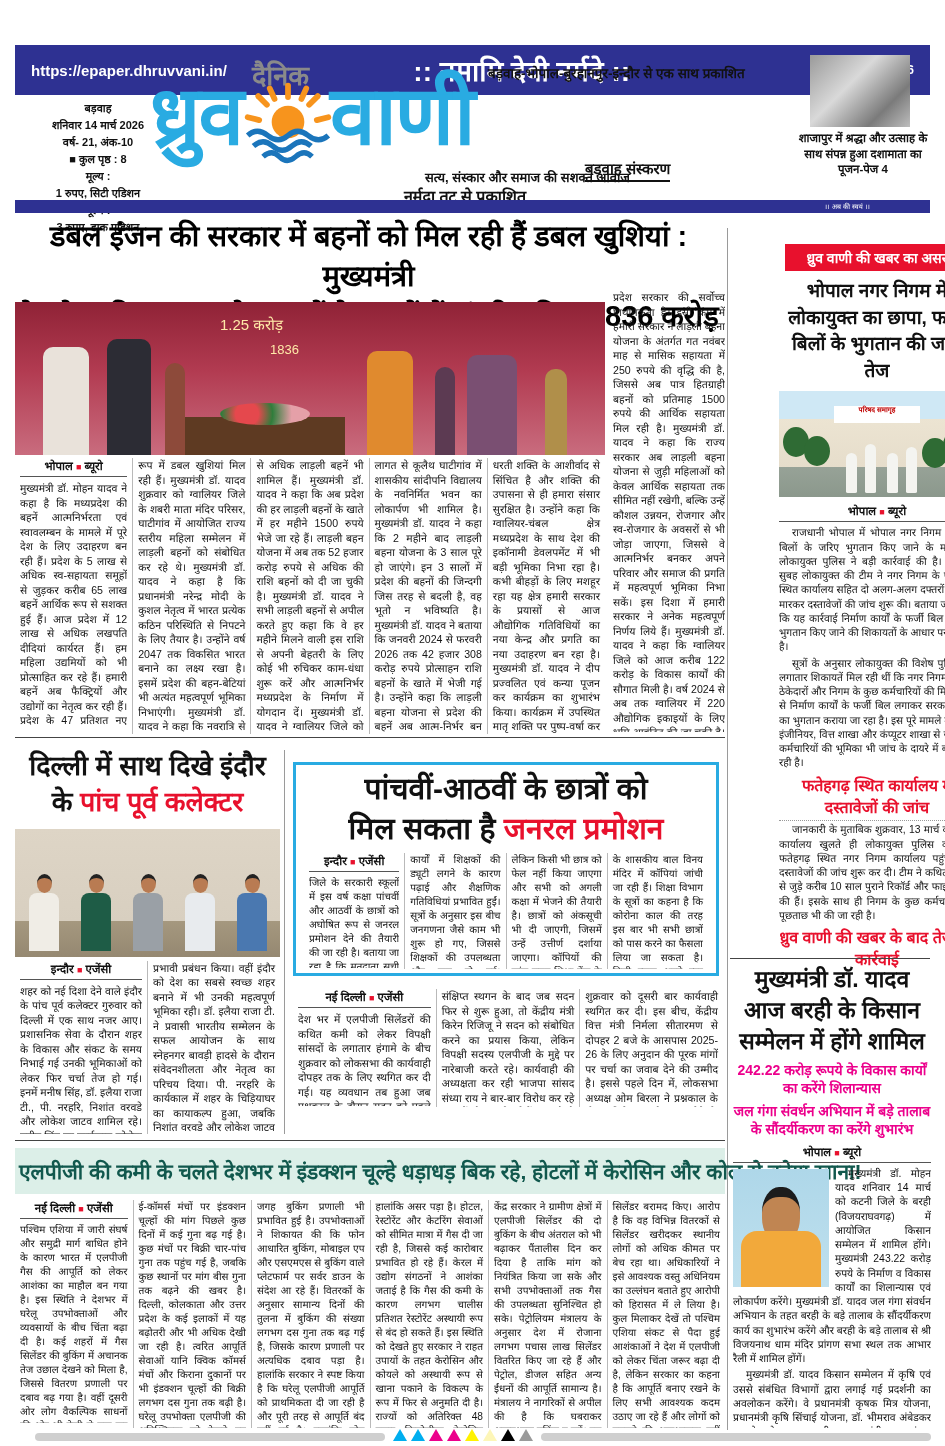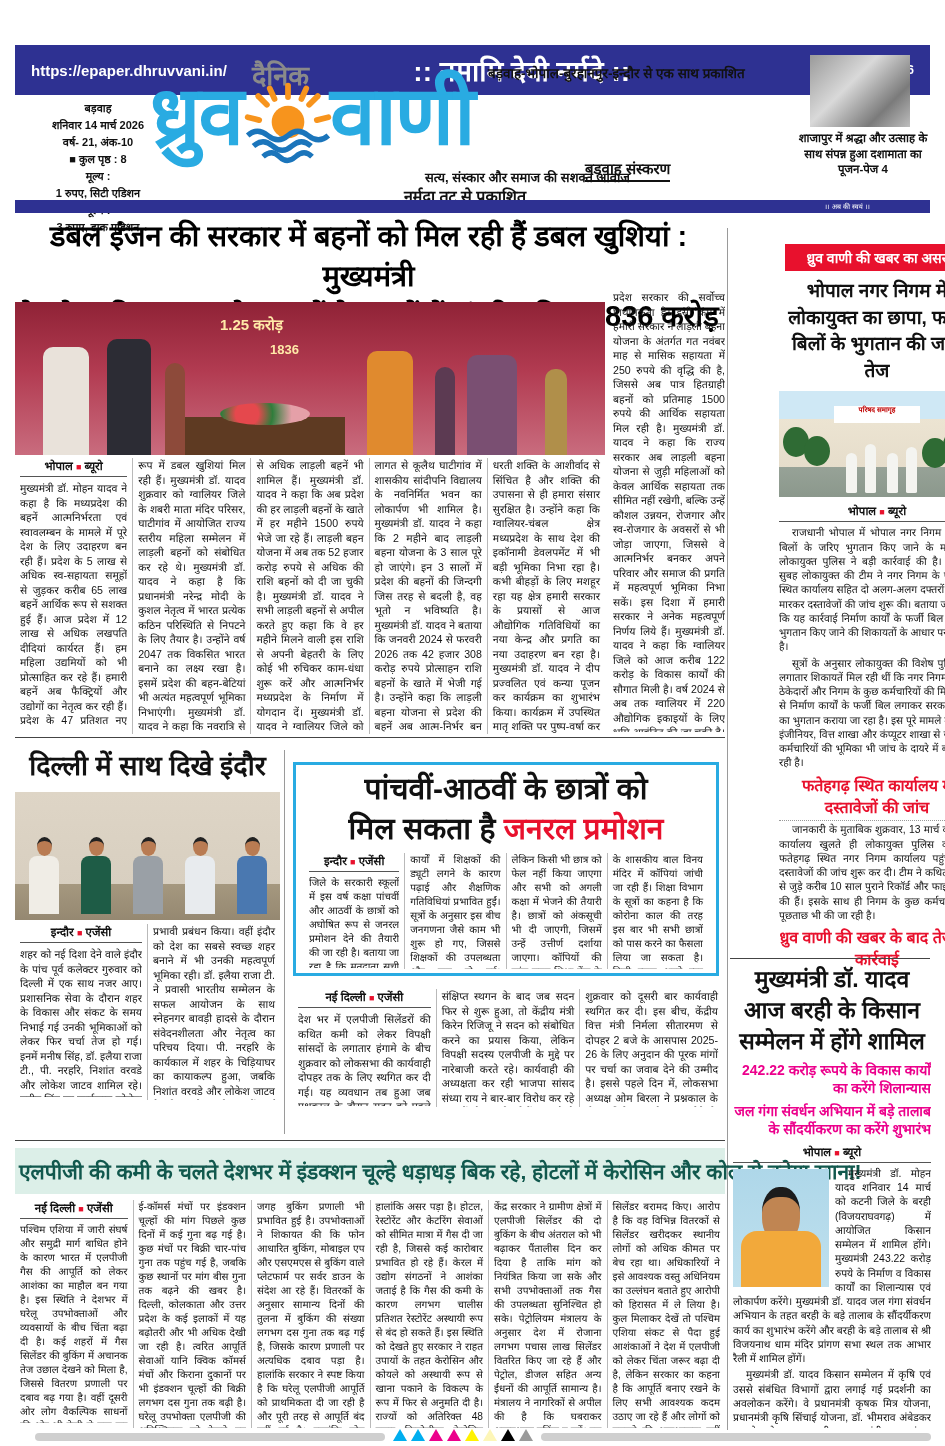--- a/index.html
+++ b/index.html
@@ -28,21 +28,21 @@
            background:linear-gradient(135deg,#9a9a9a,#d9d9d9 40%,#7b7b7b 75%,#bdbdbd);}
   .mhcap{position:absolute;left:793px;top:131px;width:140px;text-align:center;
          font-size:11.5px;font-weight:bold;line-height:1.35;}
   .bluestrip{position:absolute;left:15px;top:200px;width:915px;height:13px;background:#2e3192;
              color:#fff;font-size:7px;text-align:right;padding-right:60px;box-sizing:border-box;line-height:13px;}
   
   .mainhead{position:absolute;left:12px;top:216px;width:713px;text-align:center;
             font-size:29px;font-weight:bold;line-height:1.38;color:#000;}
   .leadphoto{position:absolute;left:15px;top:302px;width:590px;height:153px;overflow:hidden;
              background:linear-gradient(180deg,#8f2236 0%,#b23b51 45%,#c96c7e 100%);}
-  .leadphoto .ptx{position:absolute;color:#ffe9a8;font-weight:bold;}
+  .leadphoto .ptx{position:absolute;color:#ffe9a8;font-weight:normal;}
   .fig{position:absolute;bottom:0;border-radius:10px 10px 0 0;}
   .tableblock{position:absolute;left:170px;bottom:0;width:160px;height:38px;background:#5e3a22;}
   .flowers{position:absolute;left:205px;bottom:30px;width:90px;height:22px;border-radius:50%;
            background:radial-gradient(circle at 30% 50%,#e5484d 18%,#2f7d3b 40%,#e5a0a8 70%);}
   .leadcol6{position:absolute;left:613px;top:290px;width:112px;height:442px;}
   .leadcols{position:absolute;left:15px;top:458px;width:590px;height:276px;display:flex;}
   .col{font-size:10.6px;line-height:1.37;text-align:justify;color:#141414;overflow:hidden;}
   .cols{display:flex;}
   .cols .c{flex:1;padding:0 5px;overflow:hidden;}
   .cols .c + .c{border-left:1px solid #b9b9b9;}
@@ -91,21 +91,21 @@
   .hdiv2{position:absolute;left:15px;top:1140px;width:710px;height:1px;background:#444;}
   .lpg-band{position:absolute;left:15px;top:1148px;width:710px;background:#dcefe8;padding:9px 4px;
             box-sizing:border-box;}
   .lpg-band .h{color:#11584d;font-size:21px;font-weight:bold;text-align:center;white-space:nowrap;}
   .lpg-cols{position:absolute;left:15px;top:1200px;width:710px;height:228px;}
   .lpg-cols .col{font-size:10.2px;}
   
   .hdiv3{position:absolute;left:730px;top:958px;width:200px;height:1px;background:#444;}
   .cmevent{position:absolute;left:733px;top:964px;width:198px;height:464px;overflow:hidden;}
   .cm-head{font-size:23px;font-weight:bold;text-align:center;line-height:1.35;}
-  .cm-sub{color:#ec008c;font-size:14px;font-weight:bold;text-align:right;line-height:1.3;margin-top:4px;}
+  .cm-sub{color:#ec008c;font-size:14px;font-weight:bold;text-align:center;line-height:1.3;margin-top:4px;}
   .cm-body{font-size:10.4px;line-height:1.37;text-align:justify;margin-top:3px;}
   .cm-photo{float:left;width:96px;height:118px;margin:2px 6px 2px 0;position:relative;overflow:hidden;
             background:linear-gradient(180deg,#aed7e9 0%,#bfe0ee 100%);}
   .cm-photo .face{position:absolute;left:29px;top:18px;width:38px;height:46px;border-radius:45%;
                   background:#c08552;border-top:10px solid #1c1c1c;}
   .cm-photo .torso{position:absolute;left:8px;top:62px;width:80px;height:56px;border-radius:16px 16px 0 0;
                    background:#f2a93b;}
   
   .regbar{position:absolute;left:15px;top:1432px;width:915px;height:10px;}
   .regseg{position:absolute;top:1px;height:8px;background:#cfcfcf;border-radius:4px;}
@@ -227,20 +227,21 @@
       <p class="body">गौरतलब है कि इस पूरे मामले को लेकर दो दिन पहले दैनिक ध्रुव वाणी में फर्जी बिलों के माध्यम से भुगतान किए जाने की आशंका से जुड़ी खबर प्रमुखता से प्रकाशित की गई थी। खबर प्रकाशित होने के बाद मामले को लेकर प्रशासनिक हलकों में हलचल तेज हो गई थी। अब लोकायुक्त की कार्रवाई को इस खबर के असर के रूप में भी देखा जा रहा है।</p>
 
     </div>
   </div>
 
   <div class="hdiv1"></div>
   <div class="vrule-mid"></div>
   <div class="collectors">
     <div class="coll-head">
       <div><span>दिल्ली में साथ दिखे इंदौर</span></div>
+      <div><span>के </span><span class="red">पांच पूर्व कलेक्टर</span></div>
     </div>
     <div class="coll-photo">
       <div class="person" style="left:12px;">
           <div class="head"></div>
           <div class="bodyb" style="background:#f0ede6;"></div>
         </div>
       <div class="person" style="left:64px;">
           <div class="head"></div>
           <div class="bodyb" style="background:#1e5c46;"></div>
         </div>

